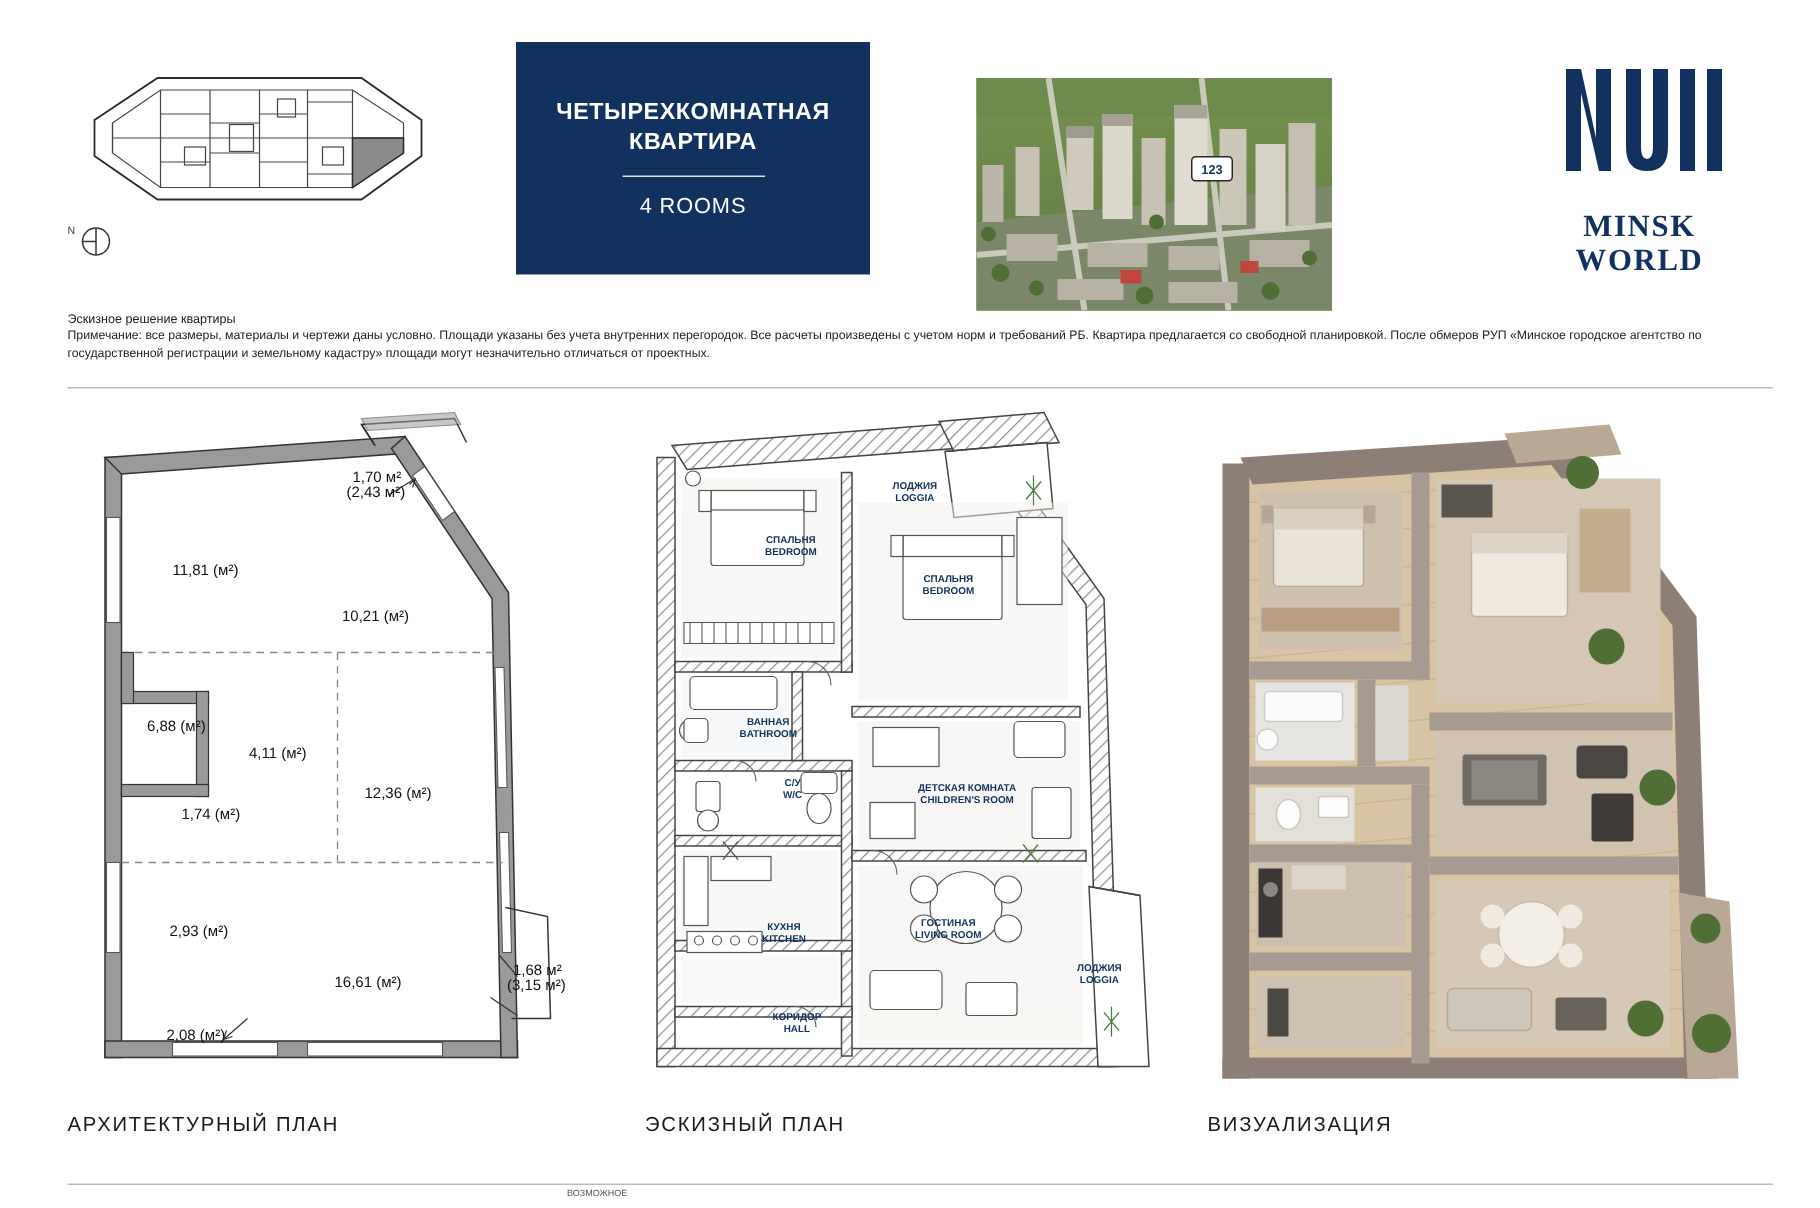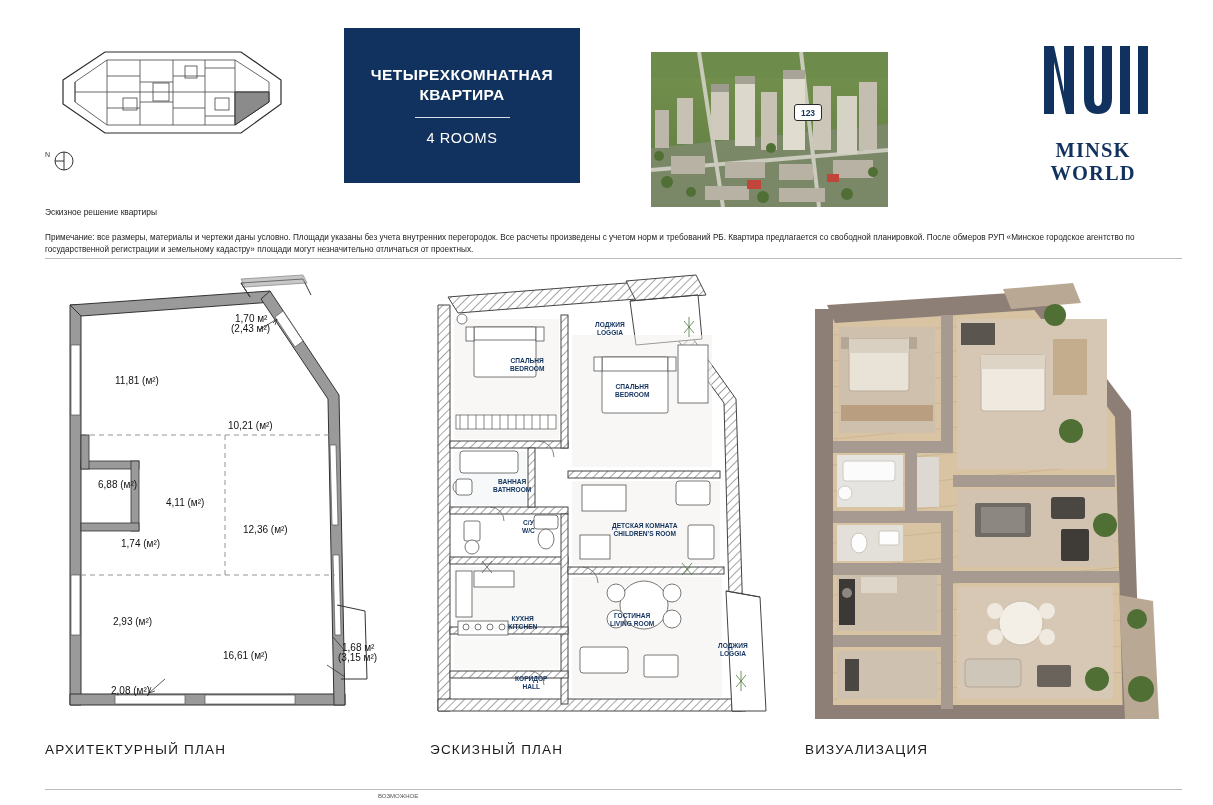--- a/index.html
+++ b/index.html
@@ -39,21 +39,21 @@
 
   .logo{position:absolute;left:1014px;top:36px;width:158px;height:130px;}
   .logo .mark{width:158px;height:92px;}
   .logo .name{
     text-align:center;font-size:20.5px;letter-spacing:1.1px;color:#11325e;
     font-family:"Liberation Serif", serif;font-weight:bold;margin-top:7px;
   }
 
   
   .notes{position:absolute;left:45px;top:207px;width:1140px;}
-  .notes .h{font-size:8.4px;color:#222;margin-bottom:15px;}
+  .notes .h{font-size:8.4px;color:#222;margin-bottom:1px;}
   .notes .p{font-size:8.2px;color:#222;line-height:1.5;}
   .divider{position:absolute;left:45px;top:258px;width:1137px;height:1px;background:#bbb;}
 
   
   .col{position:absolute;top:275px;height:450px;}
   .col-a{left:45px;width:380px;}
   .col-b{left:430px;width:370px;}
   .col-c{left:805px;width:390px;}
 
   .caption{position:absolute;top:742px;font-size:13.5px;letter-spacing:1.2px;color:#1a1a1a;text-align:left;}
@@ -267,21 +267,21 @@
         <path d="M300 376 L288 362"></path>
       </g>
 
       <text class="svgtxt"></text>
     </svg>
 
     <div>
       <span class="area-lbl" style="left:70px;top:100px">11,81 (м²)</span>
       <span class="area-lbl" style="left:190px;top:38px">1,70 м²</span>
       <span class="area-lbl" style="left:186px;top:48px">(2,43 м²)</span>
-      <span class="area-lbl" style="left:183px;top:145px">10,21 (м²)</span>
+      <span class="area-lbl" style="left:183px;top:131px">10,21 (м²)</span>
       <span class="area-lbl" style="left:53px;top:204px">6,88 (м²)</span>
       <span class="area-lbl" style="left:121px;top:222px">4,11 (м²)</span>
       <span class="area-lbl" style="left:76px;top:263px">1,74 (м²)</span>
       <span class="area-lbl" style="left:198px;top:249px">12,36 (м²)</span>
       <span class="area-lbl" style="left:68px;top:341px">2,93 (м²)</span>
       <span class="area-lbl" style="left:178px;top:375px">16,61 (м²)</span>
       <span class="area-lbl" style="left:66px;top:410px">2,08 (м²)</span>
       <span class="area-lbl" style="left:297px;top:367px">1,68 м²</span>
       <span class="area-lbl" style="left:293px;top:377px">(3,15 м²)</span>
     </div>

